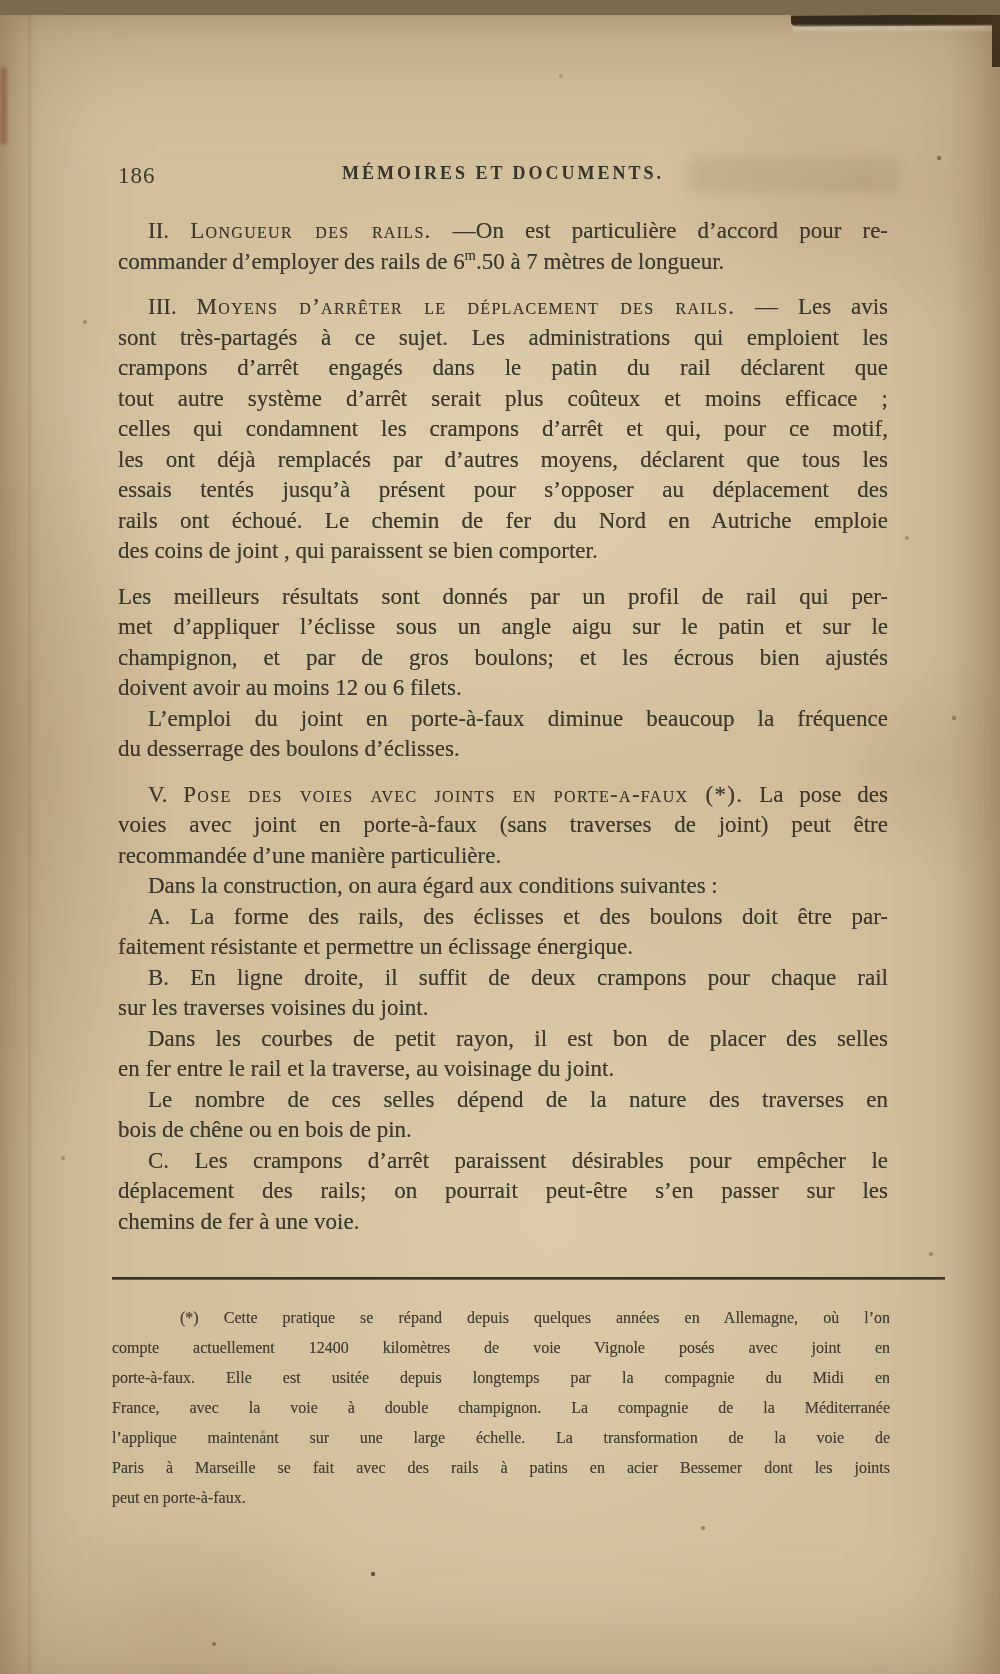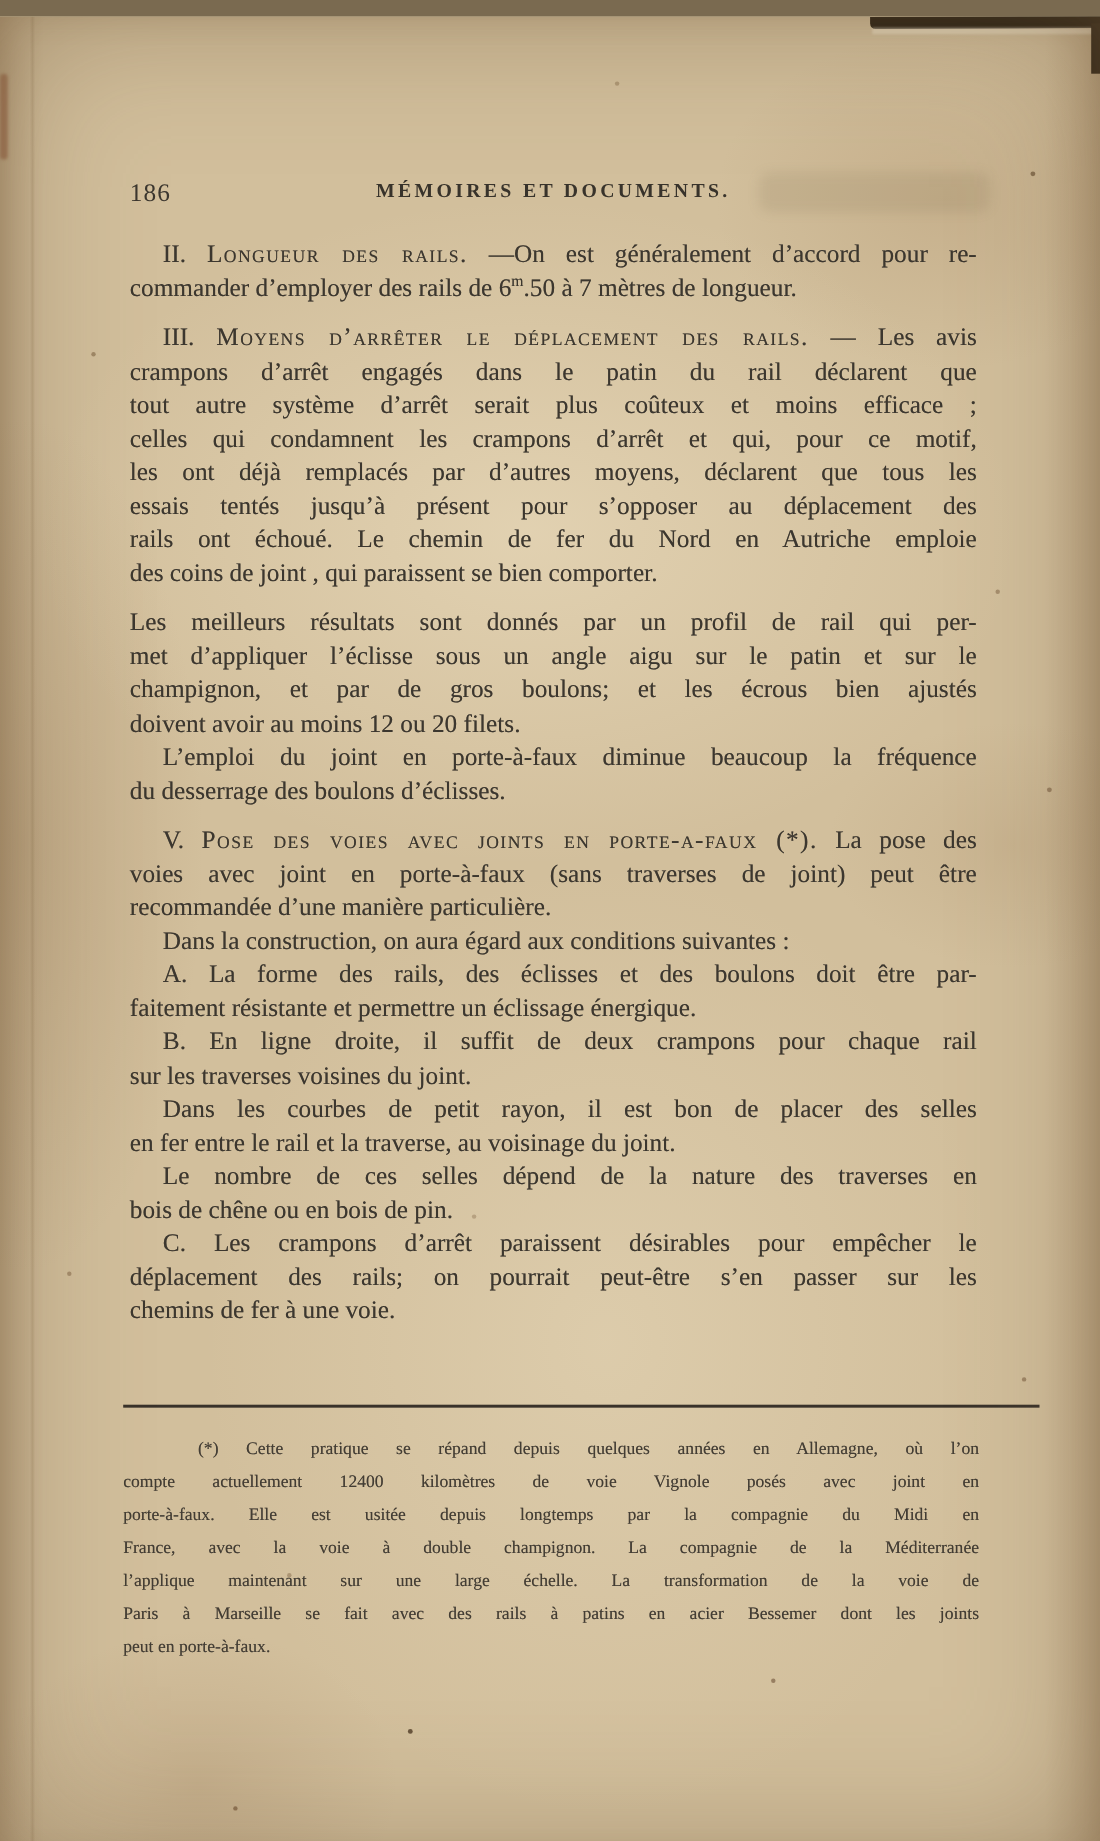--- a/index.html
+++ b/index.html
@@ -77,38 +77,39 @@
   <div class="artifact ghost-smudge"></div>
   <div class="artifact specks"></div>
 
   <header class="running-head">
     <span class="page-num">186</span>
     <span class="running-title">MÉMOIRES ET DOCUMENTS.</span>
   </header>
 
   <main class="text-block" id="text-block">
       <p class="para section">
-        <span class="line first"><span>II. </span><span class="sc">Longueur des rails.</span><span> —On est généralement d’accord pour re-</span></span>
+        <span class="line first"><span>II. </span><span class="sc">Longueur des rails.</span><span> —On est particulière d’accord pour re-</span></span>
         <span class="line"><span>commander d’employer des rails de 6</span><span class="sup">m</span><span>.50 à 7 mètres de longueur.</span></span>
       </p>
       <p class="para section">
         <span class="line first"><span>III. </span><span class="sc">Moyens d’arrêter le déplacement des rails.</span><span> — Les avis</span></span>
+        <span class="line">sont très-partagés à ce sujet. Les administrations qui emploient les</span>
         <span class="line">crampons d’arrêt engagés dans le patin du rail déclarent que</span>
         <span class="line">tout autre système d’arrêt serait plus coûteux et moins efficace ;</span>
         <span class="line">celles qui condamnent les crampons d’arrêt et qui, pour ce motif,</span>
         <span class="line">les ont déjà remplacés par d’autres moyens, déclarent que tous les</span>
         <span class="line">essais tentés jusqu’à présent pour s’opposer au déplacement des</span>
         <span class="line">rails ont échoué. Le chemin de fer du Nord en Autriche emploie</span>
         <span class="line">des coins de joint , qui paraissent se bien comporter.</span>
       </p>
       <p class="para section">
         <span class="line">Les meilleurs résultats sont donnés par un profil de rail qui per-</span>
         <span class="line">met d’appliquer l’éclisse sous un angle aigu sur le patin et sur le</span>
         <span class="line">champignon, et par de gros boulons; et les écrous bien ajustés</span>
-        <span class="line">doivent avoir au moins 12 ou 20 filets.</span>
+        <span class="line">doivent avoir au moins 12 ou 6 filets.</span>
       </p>
       <p class="para">
         <span class="line first">L’emploi du joint en porte-à-faux diminue beaucoup la fréquence</span>
         <span class="line">du desserrage des boulons d’éclisses.</span>
       </p>
       <p class="para section">
         <span class="line first"><span>V. </span><span class="sc">Pose des voies avec joints en porte-a-faux (*).</span><span> La pose des</span></span>
         <span class="line">voies avec joint en porte-à-faux (sans traverses de joint) peut être</span>
         <span class="line">recommandée d’une manière particulière.</span>
       </p>

